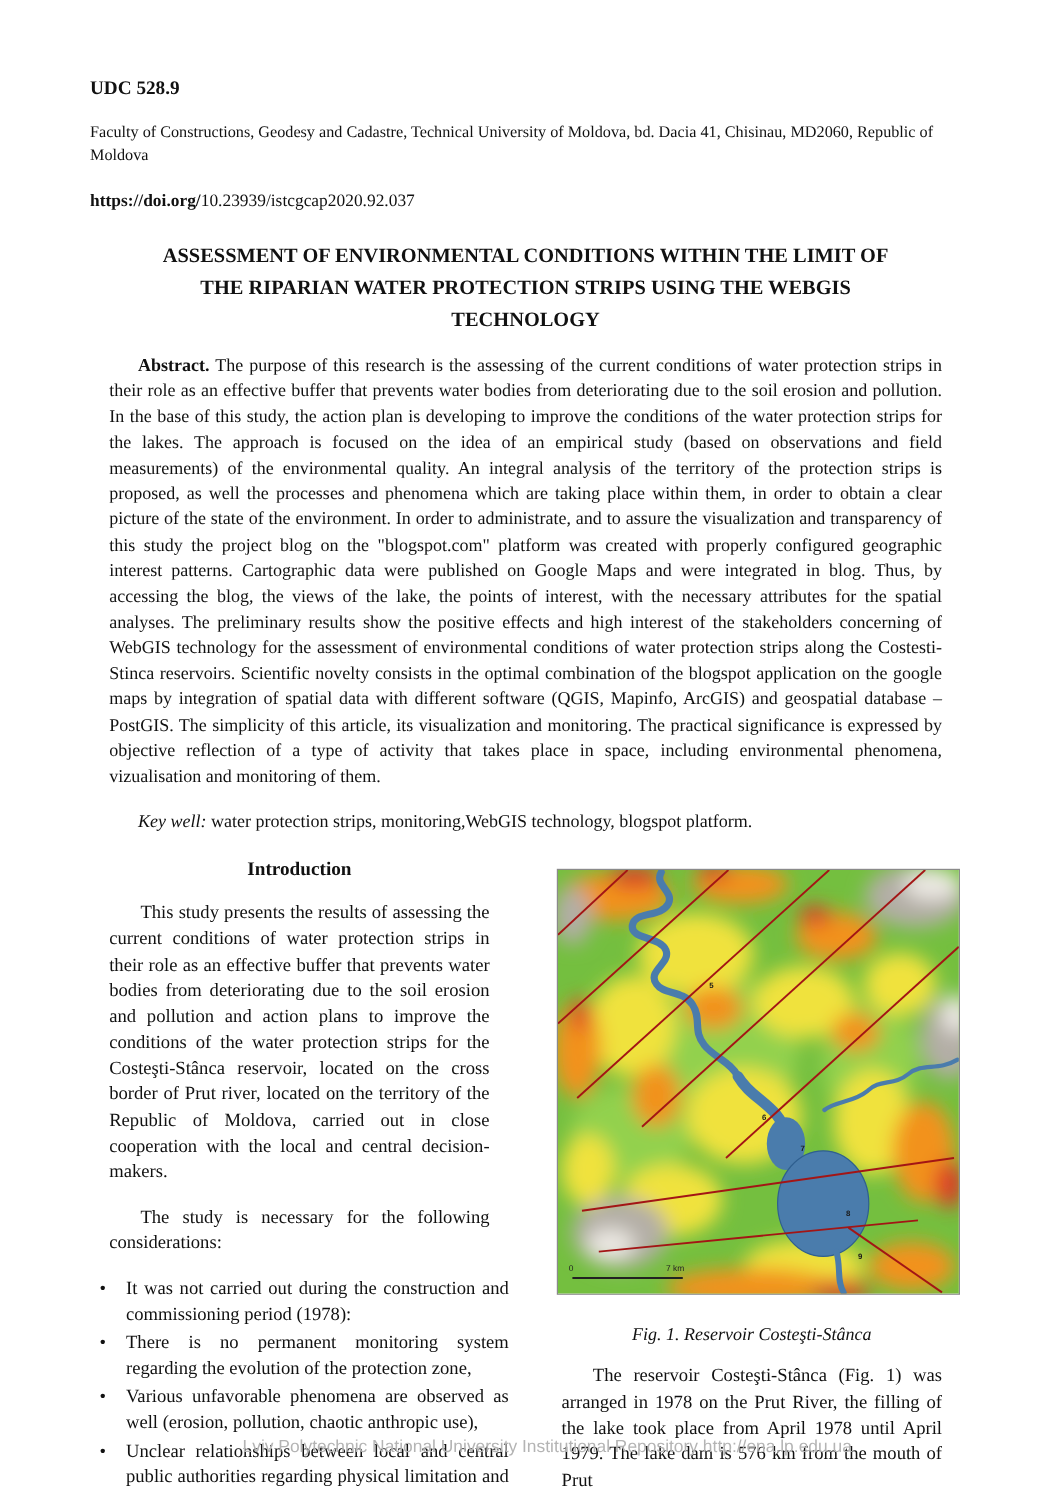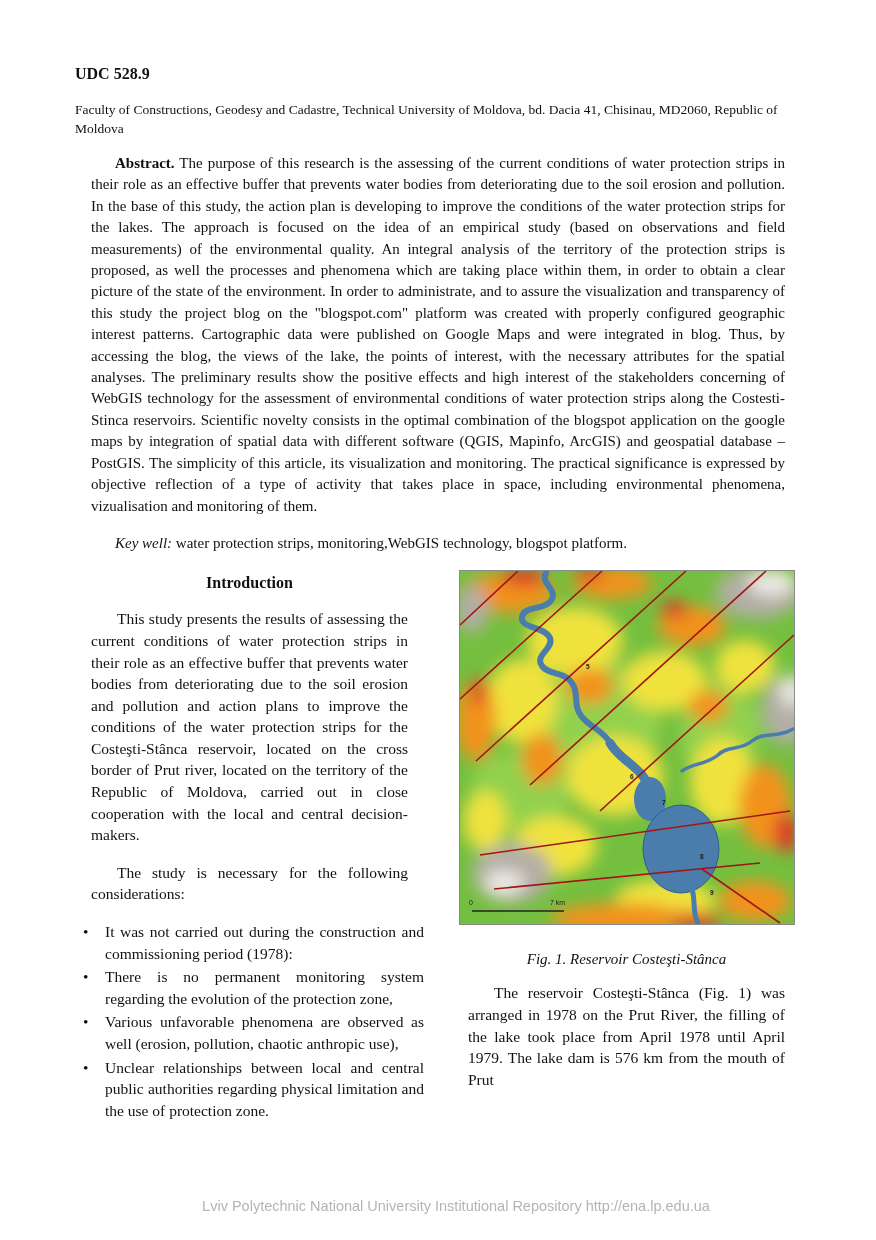--- a/index.html
+++ b/index.html
@@ -65,21 +65,21 @@
   ul.bullets li {
     position: relative;
     padding-left: 30px;
     font-size: 15.5px;
     line-height: 21.6px;
     text-align: justify;
     margin-top: 2px;
   }
   ul.bullets .dot { position: absolute; left: 8px; top: 0; }
 
-  figure { margin: 0; }
+  figure { margin: 12px; }
   .map-svg { display: block; margin: 0 auto; border: 1px solid #8a8a8a; }
   figcaption {
     margin-top: 26px;
     text-align: center;
     font-style: italic;
     font-size: 15px;
   }
   .right-p { margin-top: 14px; }
 
   .footer {
@@ -97,21 +97,23 @@
 <body>
 
 <div class="page">
   <div class="content">
 
     <div class="udc">UDC 528.9</div>
 
 
     <div class="affiliation">Faculty of Constructions, Geodesy and Cadastre, Technical University of Moldova, bd. Dacia 41, Chisinau, MD2060, Republic of Moldova</div>
 
-
+    <div class="doi"><span class="b">https://doi.org/</span><span>10.23939/istcgcap2020.92.037</span></div>
+
+    <h1 class="title">ASSESSMENT OF ENVIRONMENTAL CONDITIONS WITHIN THE LIMIT OF THE RIPARIAN WATER PROTECTION STRIPS USING THE WEBGIS TECHNOLOGY</h1>
 
     <p class="abstract"><span class="b">Abstract.</span><span> The purpose of this research is the assessing of the current conditions of water protection strips in their role as an effective buffer that prevents water bodies from deteriorating due to the soil erosion and pollution. In the base of this study, the action plan is developing to improve the conditions of the water protection strips for the lakes. The approach is focused on the idea of an empirical study (based on observations and field measurements) of the environmental quality. An integral analysis of the territory of the protection strips is proposed, as well the processes and phenomena which are taking place within them, in order to obtain a clear picture of the state of the environment. In order to administrate, and to assure the visualization and transparency of this study the project blog on the "blogspot.com" platform was created with properly configured geographic interest patterns. Cartographic data were published on Google Maps and were integrated in blog. Thus, by accessing the blog, the views of the lake, the points of interest, with the necessary attributes for the spatial analyses. The preliminary results show the positive effects and high interest of the stakeholders concerning of WebGIS technology for the assessment of environmental conditions of water protection strips along the Costesti- Stinca reservoirs. Scientific novelty consists in the optimal combination of the blogspot application on the google maps by integration of spatial data with different software (QGIS, Mapinfo, ArcGIS) and geospatial database – PostGIS. The simplicity of this article, its visualization and monitoring. The practical significance is expressed by objective reflection of a type of activity that takes place in space, including environmental phenomena, vizualisation and monitoring of them.</span></p>
 
     <p class="keywords"><span class="i">Key well:</span><span> water protection strips, monitoring,WebGIS technology, blogspot platform.</span></p>
 
     <div class="columns">
 
       <div class="col">
         <h2 class="sec-heading">Introduction</h2>
         <p class="body-p indent">This study presents the results of assessing the current conditions of water protection strips in their role as an effective buffer that prevents water bodies from deteriorating due to the soil erosion and pollution and action plans to improve the conditions of the water protection strips for the Costeşti-Stânca reservoir, located on the cross border of Prut river, located on the territory of the Republic of Moldova, carried out in close cooperation with the local and central decision-makers.</p>

